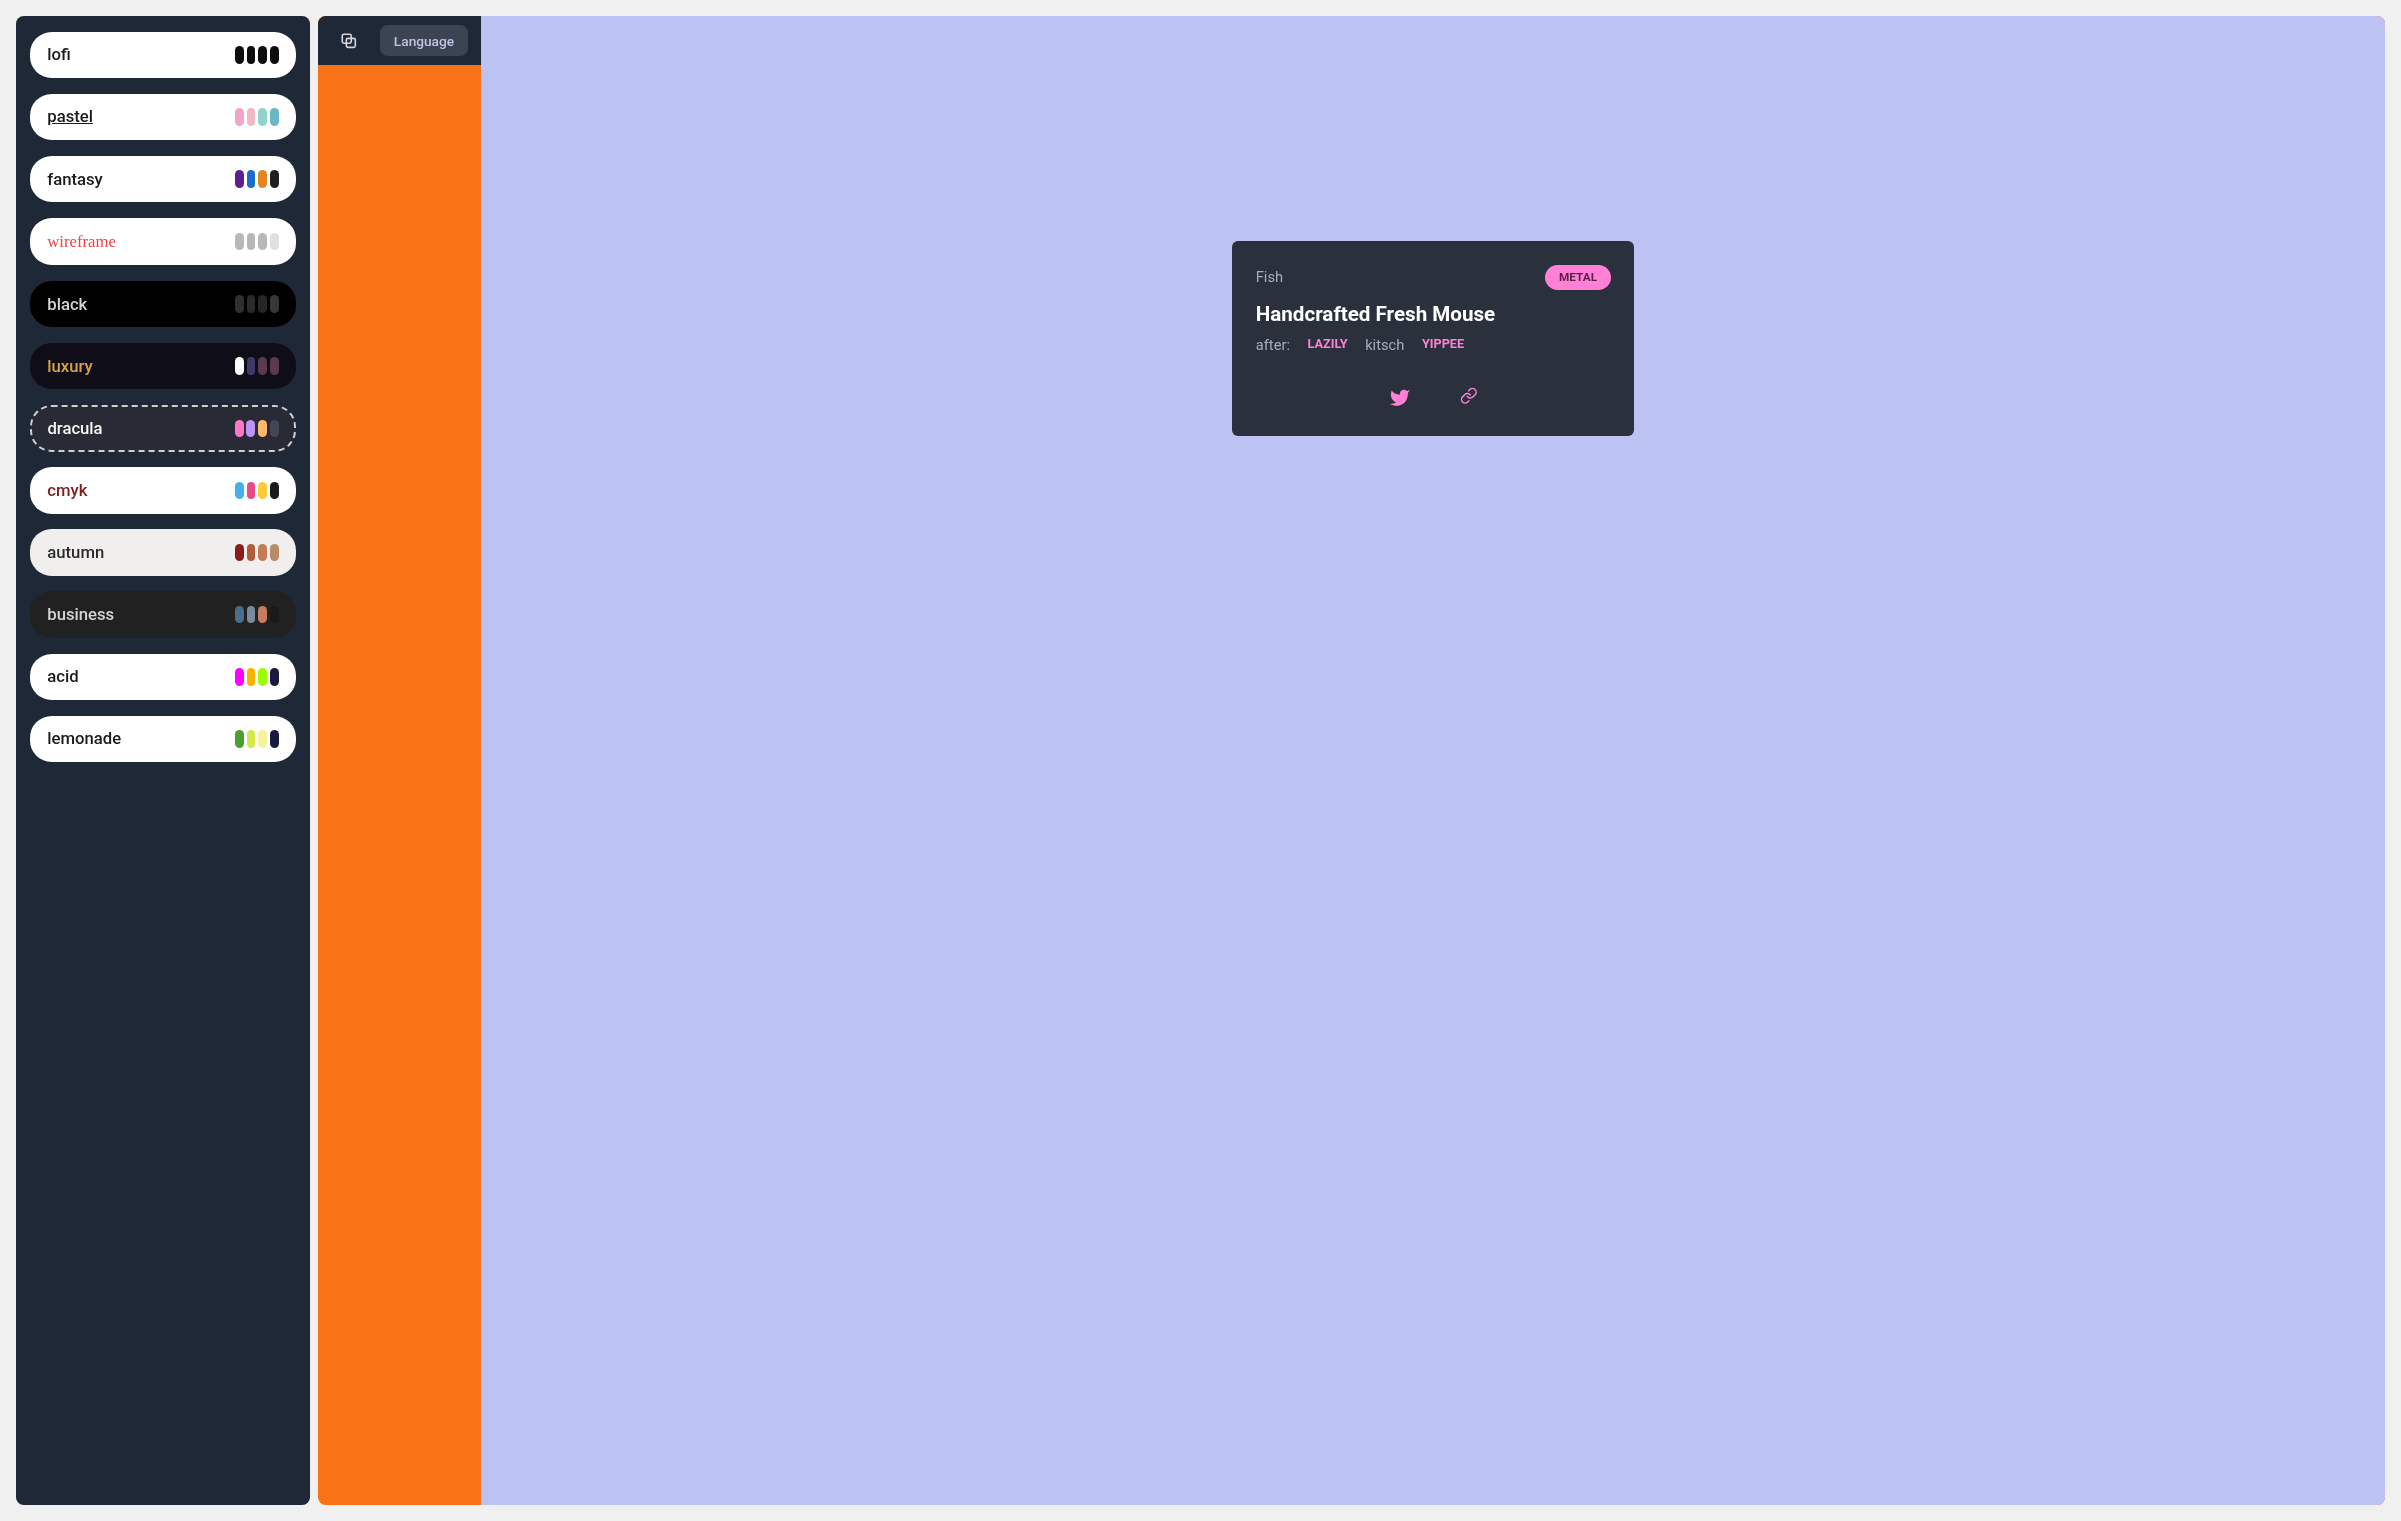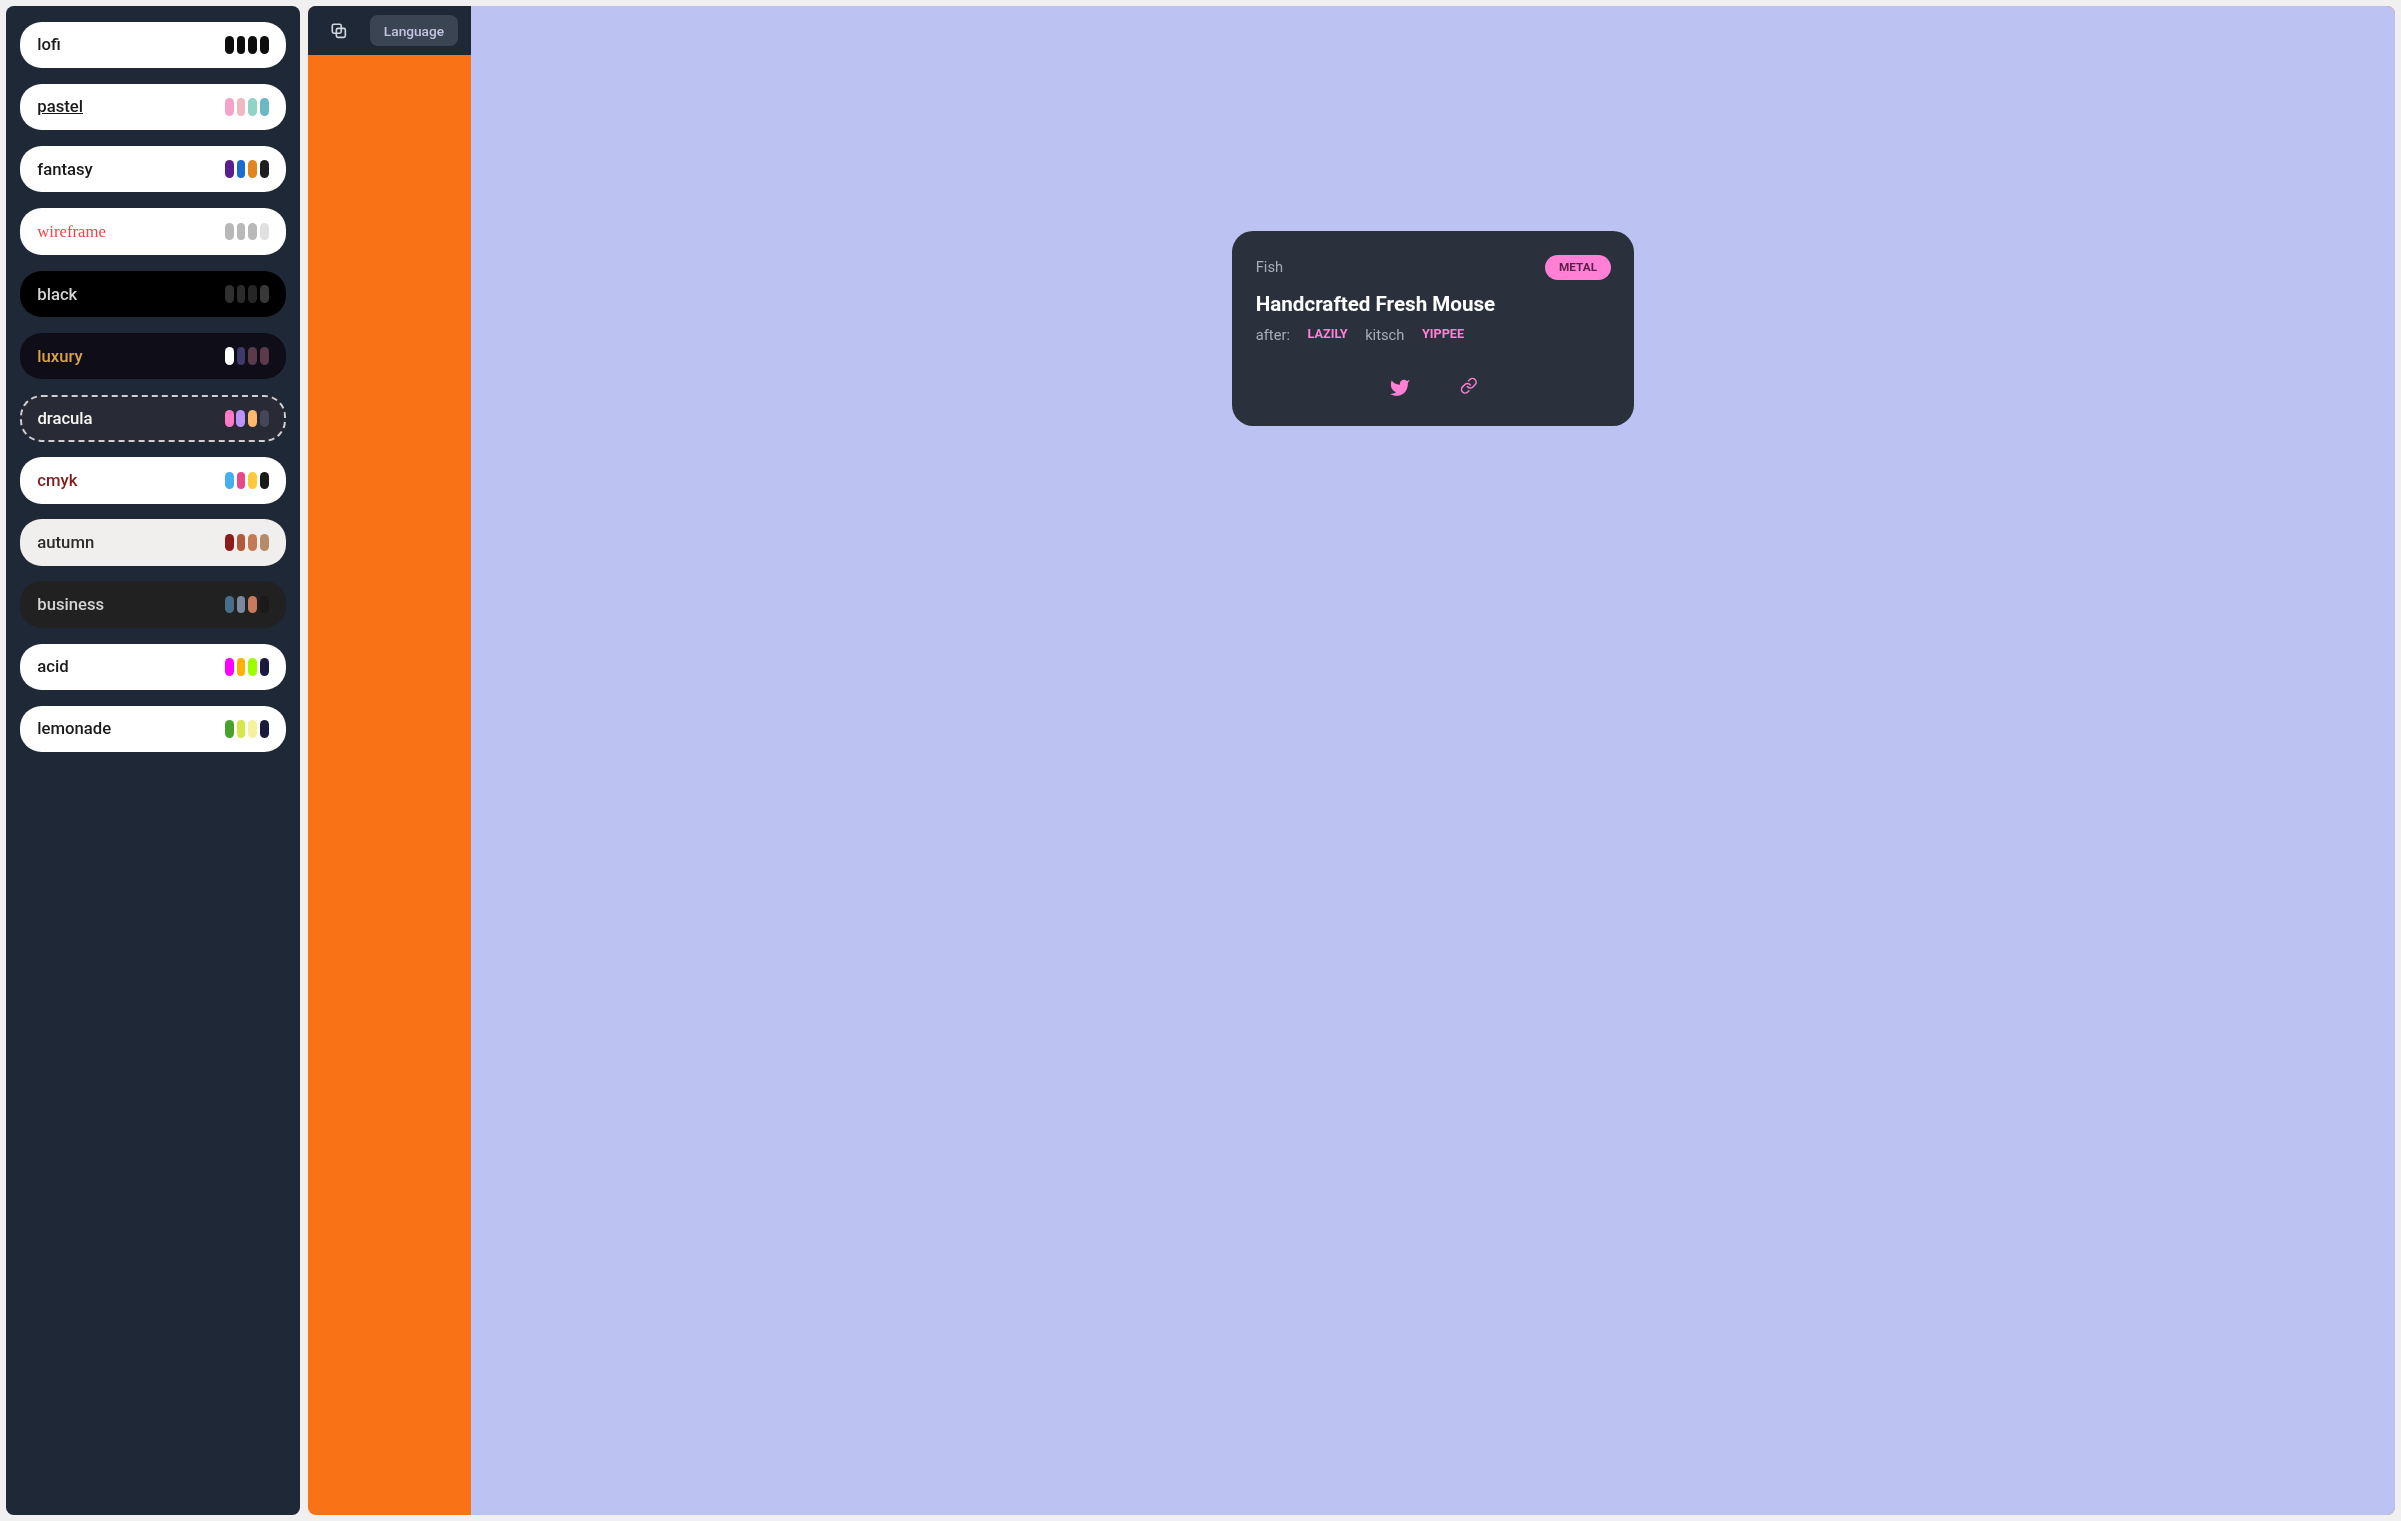--- a/index.html
+++ b/index.html
@@ -6,21 +6,21 @@
   html, body { width: 100%; height: 100%; }
   body {
     font-family: -apple-system, BlinkMacSystemFont, "Segoe UI", Roboto, sans-serif;
     background: #f0f0f0;
     overflow: hidden;
   }
   .app {
     display: flex;
     width: 100%;
     height: 100%;
-    padding: 6px;
+    padding: 16px;
     gap: 7.8px;
   }
   .sidebar {
     width: 294px;
     background: #1e2836;
     border-radius: 7.8px;
     padding: 15.7px 13.7px;
     display: flex;
     flex-direction: column;
     gap: 15.7px;
@@ -90,21 +90,21 @@
     flex: 1;
     background: #bcc3f3;
     display: flex;
     align-items: flex-start;
     justify-content: center;
     padding-top: 225px;
   }
   .card {
     width: 402px;
     background: #2a303c;
-    border-radius: 21px;
+    border-radius: 6px;
     padding: 23.5px;
     color: #a6adba;
   }
   .card-header {
     display: flex;
     justify-content: space-between;
     align-items: center;
     margin-bottom: 11.8px;
   }
   .card-cat {

